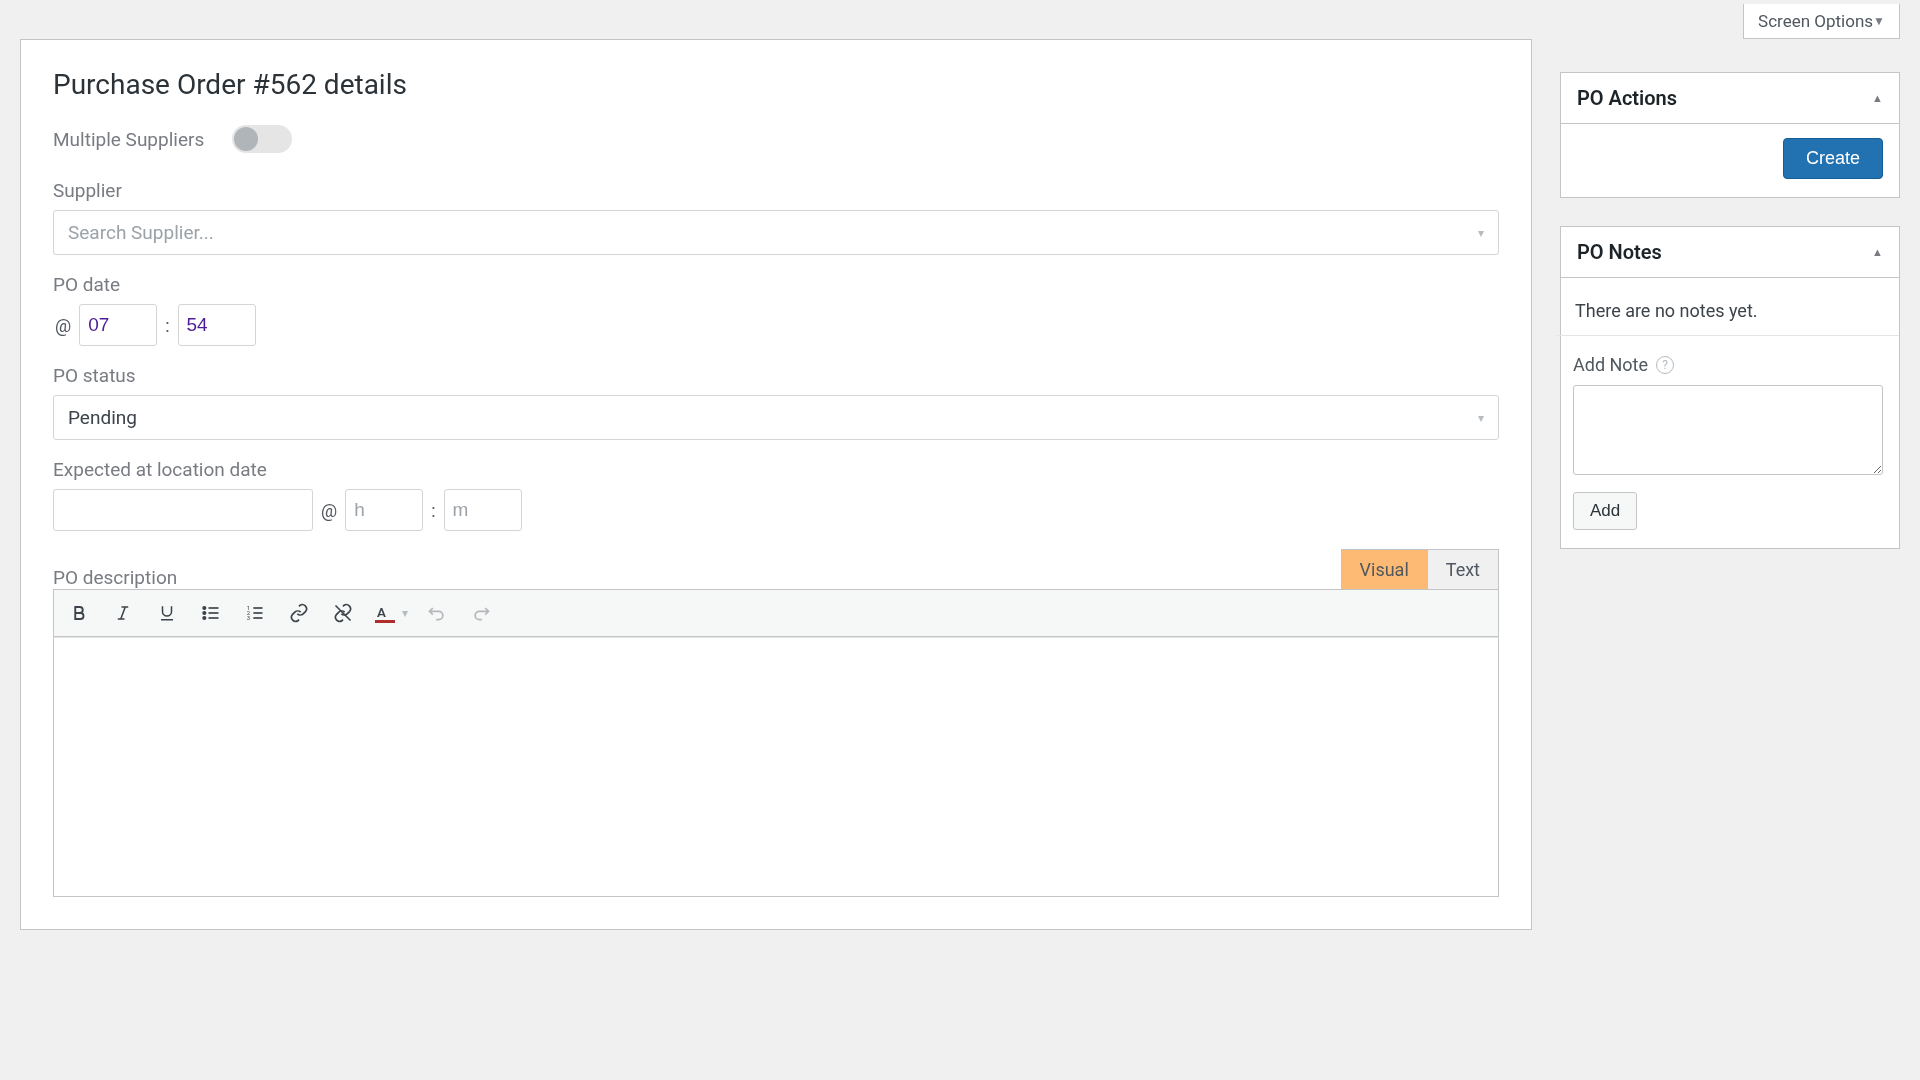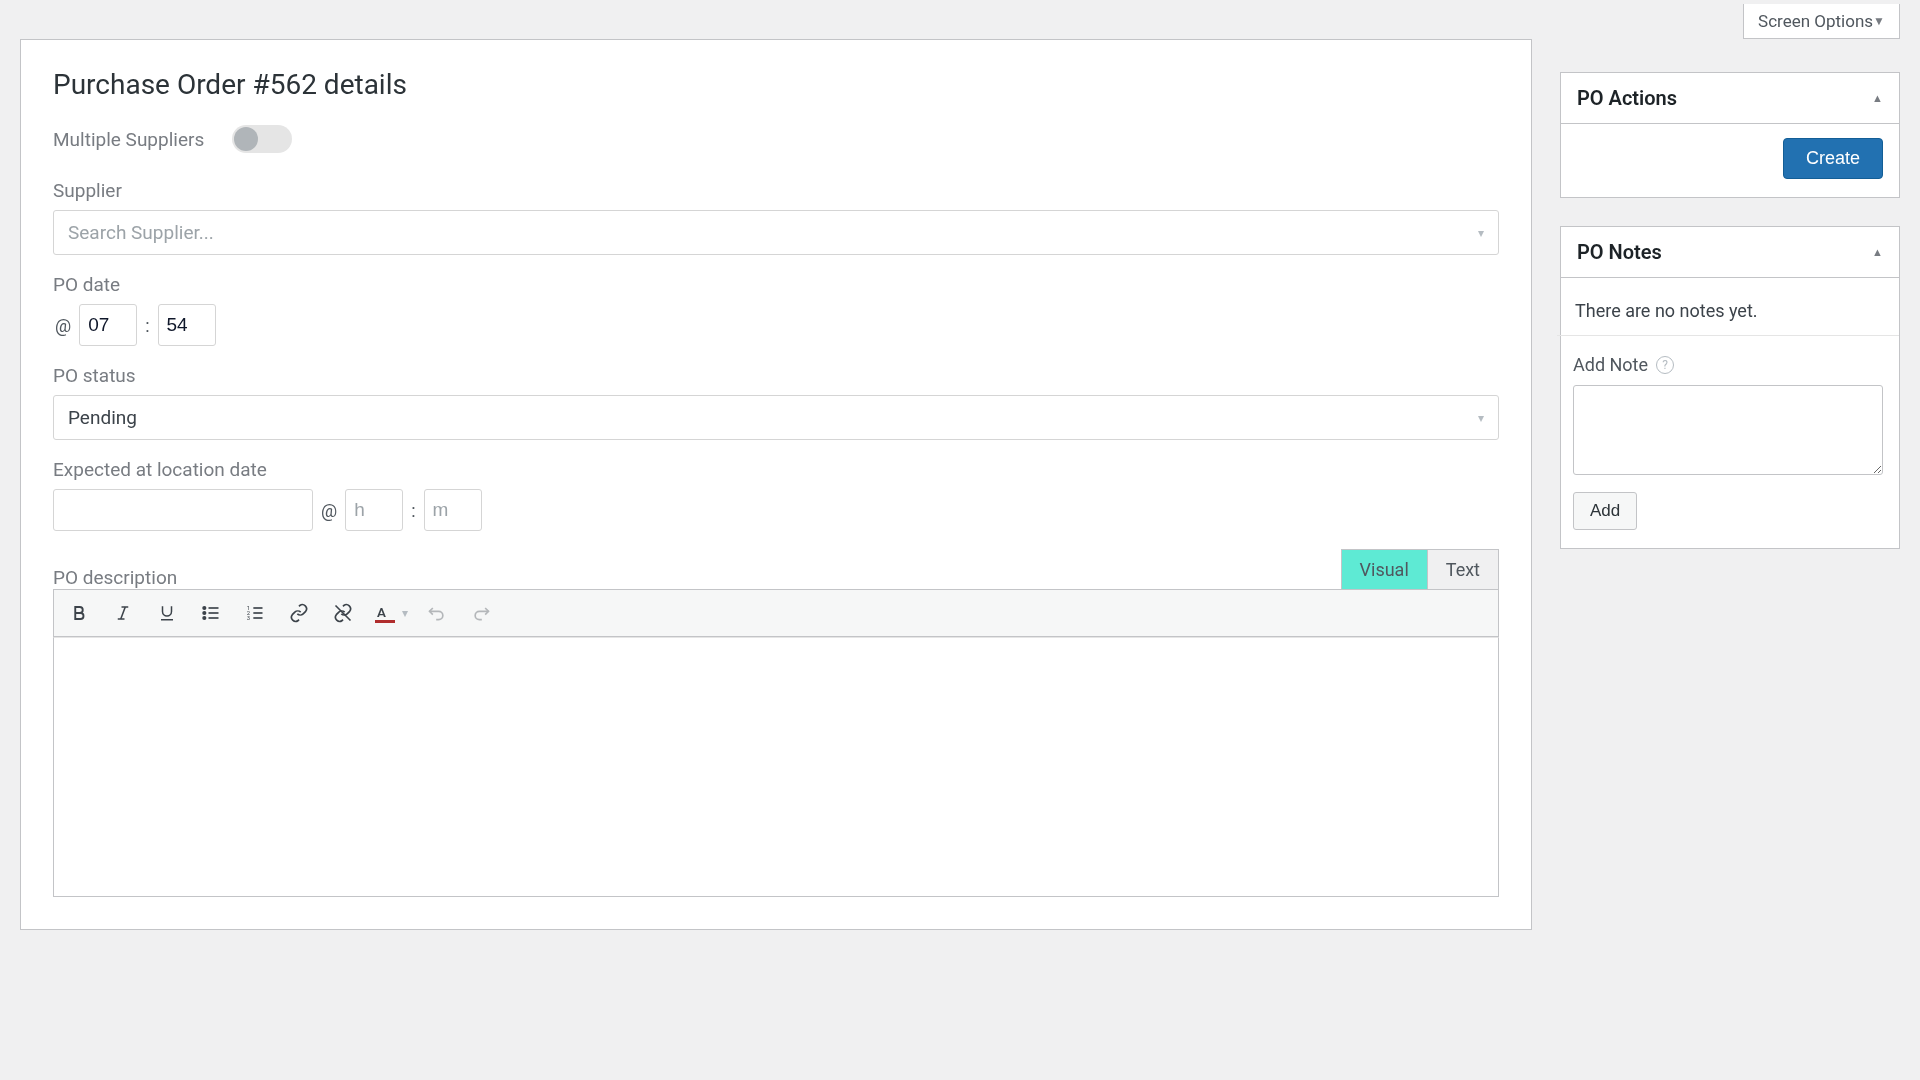--- a/index.html
+++ b/index.html
@@ -91,41 +91,41 @@
 .date-input {
   width: 260px;
   border: 1px solid #d5d5d5;
   border-radius: 3px;
   padding: 9px 10px;
   font-size: 19px;
   color: #3c434a;
 }
 .at-sym, .colon-sym { font-size: 18px; color: #50575e; padding: 0 2px; }
 .time-input {
-  width: 58px;
+  width: 78px;
   border: 1px solid #d5d5d5;
   border-radius: 3px;
   padding: 9px 8px;
   font-size: 19px;
-  color: #0f172a;
+  color: #4c1d95;
 }
 .time-input::placeholder { color: #9ca3a8; }
 .desc-header { display: flex; align-items: flex-end; justify-content: space-between; }
 .tabs { display: flex; }
 .tab {
   border: 1px solid #c3c4c7;
   border-bottom: none;
   background: #f0f0f1;
   padding: 9px 18px;
   font-size: 18px;
   color: #50575e;
   cursor: pointer;
 }
 .tab + .tab { border-left: none; }
-.tab.active { background: #5eead4; }
+.tab.active { background: #fdba74; }
 .editor-toolbar {
   border: 1px solid #c3c4c7;
   background: #f6f7f7;
   padding: 7px 10px;
   display: flex;
   align-items: center;
   gap: 14px;
 }
 .tool-btn {
   width: 30px; height: 32px;

